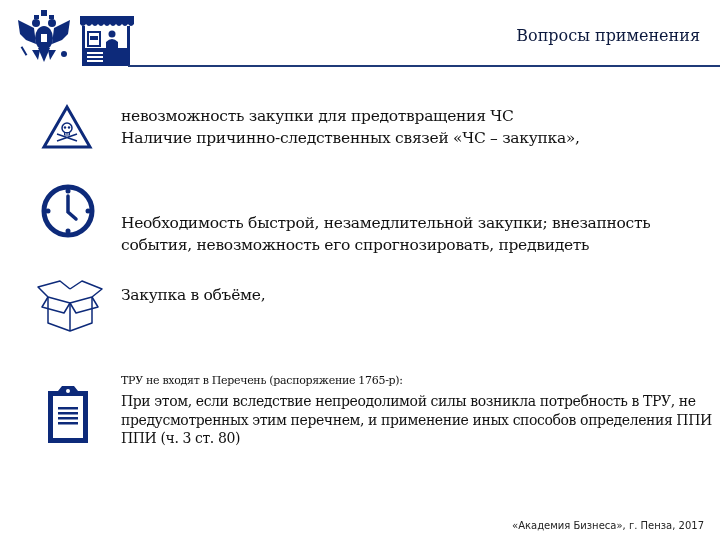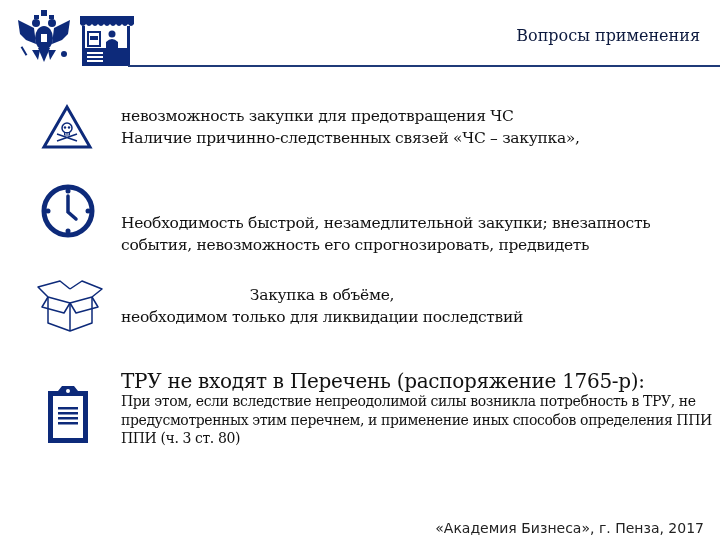--- a/index.html
+++ b/index.html
@@ -2,21 +2,21 @@
 <html><head>
   <meta charset="utf-8">
   <style>
     html, body { margin:0; padding:0; }
     body { width:720px; height:540px; background:#ffffff; position:relative; overflow:hidden; font-family:"DejaVu Serif", serif; color:#111; }
     .abs { position:absolute; }
     .header-line { position:absolute; left:128px; top:65px; width:592px; height:2px; background:#1f3a78; }
     .title { position:absolute; right:20px; top:26px; font-family:"DejaVu Serif", serif; font-size:16px; color:#0d1a3f;text-align:center; }
     .item-text { position:absolute; left:121px; font-family:"DejaVu Serif", serif; font-size:15.5px; line-height:22px; color:#111; letter-spacing:-0.3px; }
     .sub-text { font-size:14px; line-height:18.5px; letter-spacing:-0.4px; }
-    .footer { position:absolute; right:16px; top:520px; font-family:"DejaVu Sans", sans-serif; font-size:14px; color:#222; }
+    .footer { position:absolute; right:16px; top:520px; font-family:"DejaVu Sans", sans-serif; font-size:10px; color:#222; }
     svg { display:block; }
   </style>
 </head>
 <body>
 
 <div class="abs" style="left:14px; top:6px;">
   <svg width="60" height="60" viewBox="0 0 60 60">
     <g fill="#0d2a7a">
 
       <rect x="27" y="4" width="6" height="6"></rect>
@@ -107,36 +107,35 @@
       <path d="M34 28 L34 56"></path>
       <path d="M12 22 L2 12 L24 6 L34 14"></path>
       <path d="M56 22 L66 14 L46 6 L34 14"></path>
       <path d="M12 22 L6 32 L28 38 L34 28"></path>
       <path d="M56 22 L62 32 L40 38 L34 28"></path>
     </g>
   </svg>
 </div>
 <div class="item-text" style="top:284px;text-align:center;">
   <div>Закупка в объёме,</div>
-  <div>необходимом только для ликвидации последствий</div>
 </div>
 
 <div class="abs" style="left:44px; top:385px;">
   <svg width="48" height="60" viewBox="0 0 48 60">
     <path d="M4 6 L14 6 L18 1 L30 1 L34 6 L44 6 L44 58 L4 58 Z" fill="#0d2a7a"></path>
     <rect x="9" y="11" width="30" height="42" fill="#fff"></rect>
     <circle cx="24" cy="6" r="2" fill="#fff"></circle>
     <rect x="14" y="22" width="20" height="2.5" fill="#0d2a7a"></rect>
     <rect x="14" y="27" width="20" height="2.5" fill="#0d2a7a"></rect>
     <rect x="14" y="32" width="20" height="2.5" fill="#0d2a7a"></rect>
     <rect x="14" y="37" width="20" height="2.5" fill="#0d2a7a"></rect>
   </svg>
 </div>
 <div class="item-text" style="top:370px;">
-  <div style="font-size:20px;">ТРУ не входят в Перечень (распоряжение 1765-р):</div>
+  <div style="font-size:11px;">ТРУ не входят в Перечень (распоряжение 1765-р):</div>
   <div class="sub-text">
     <div>При этом, если вследствие непреодолимой силы возникла потребность в ТРУ, не</div>
     <div>предусмотренных этим перечнем, и применение иных способов определения ППИ</div>
     <div>ППИ (ч. 3 ст. 80)</div>
   </div>
 </div>
 
 <div class="footer">«Академия Бизнеса», г. Пенза, 2017</div>
 
 </body></html>

